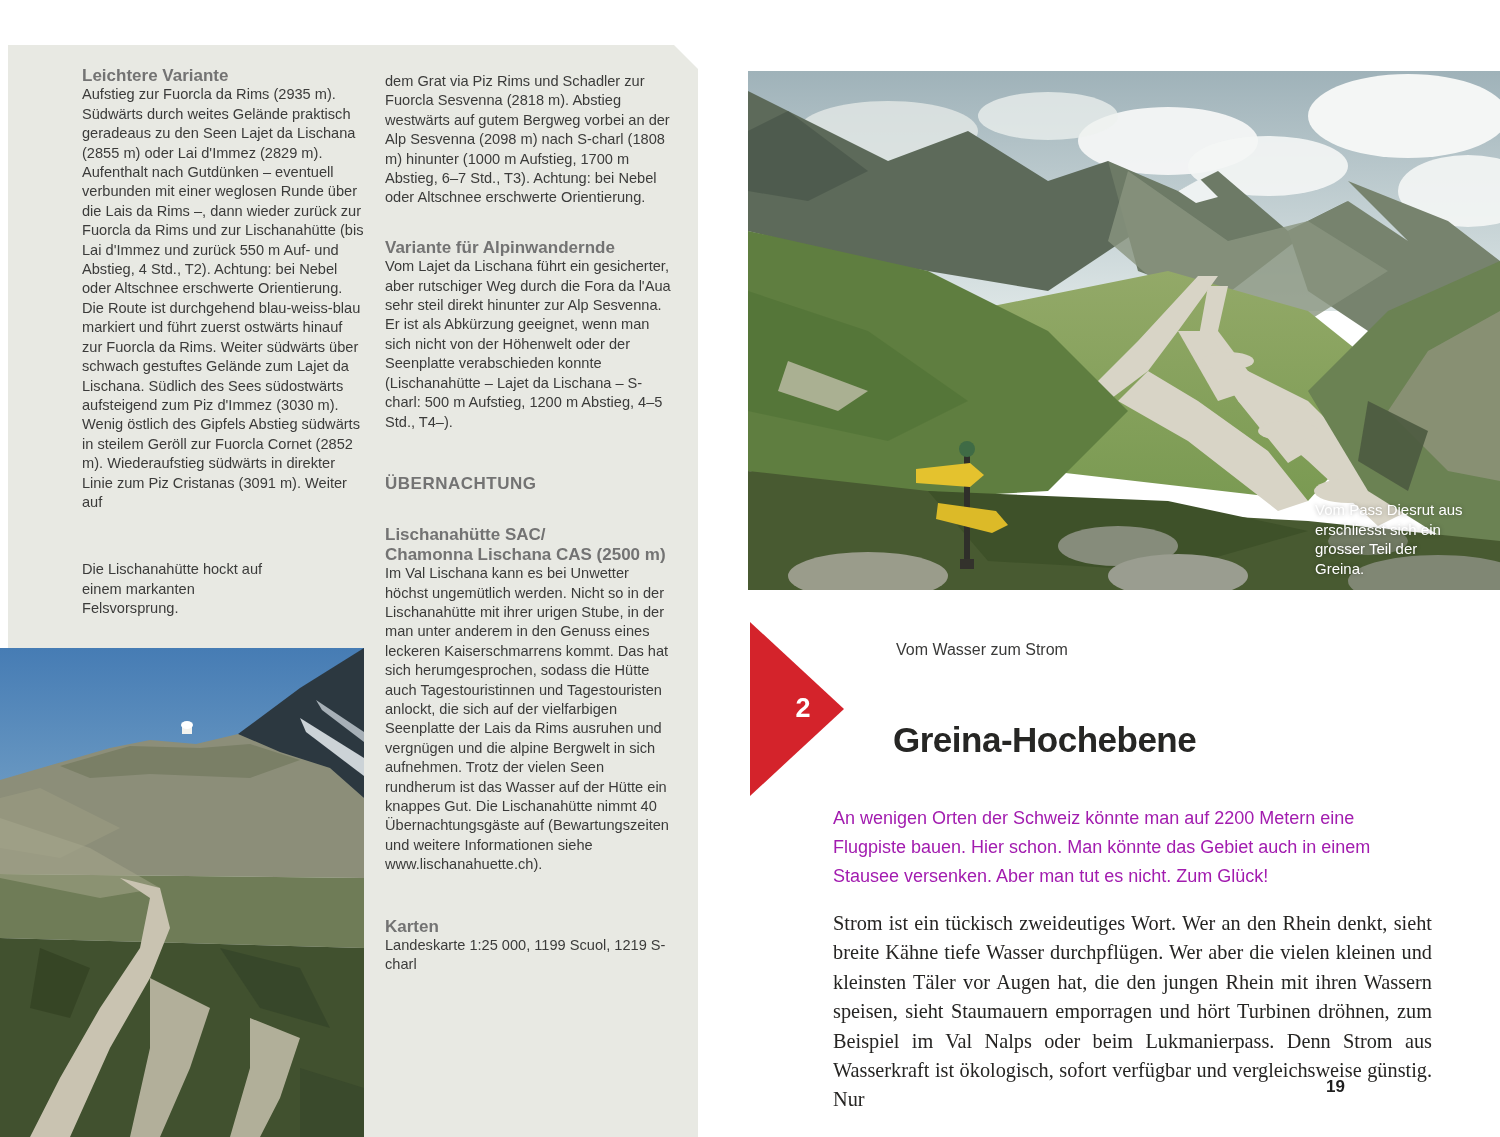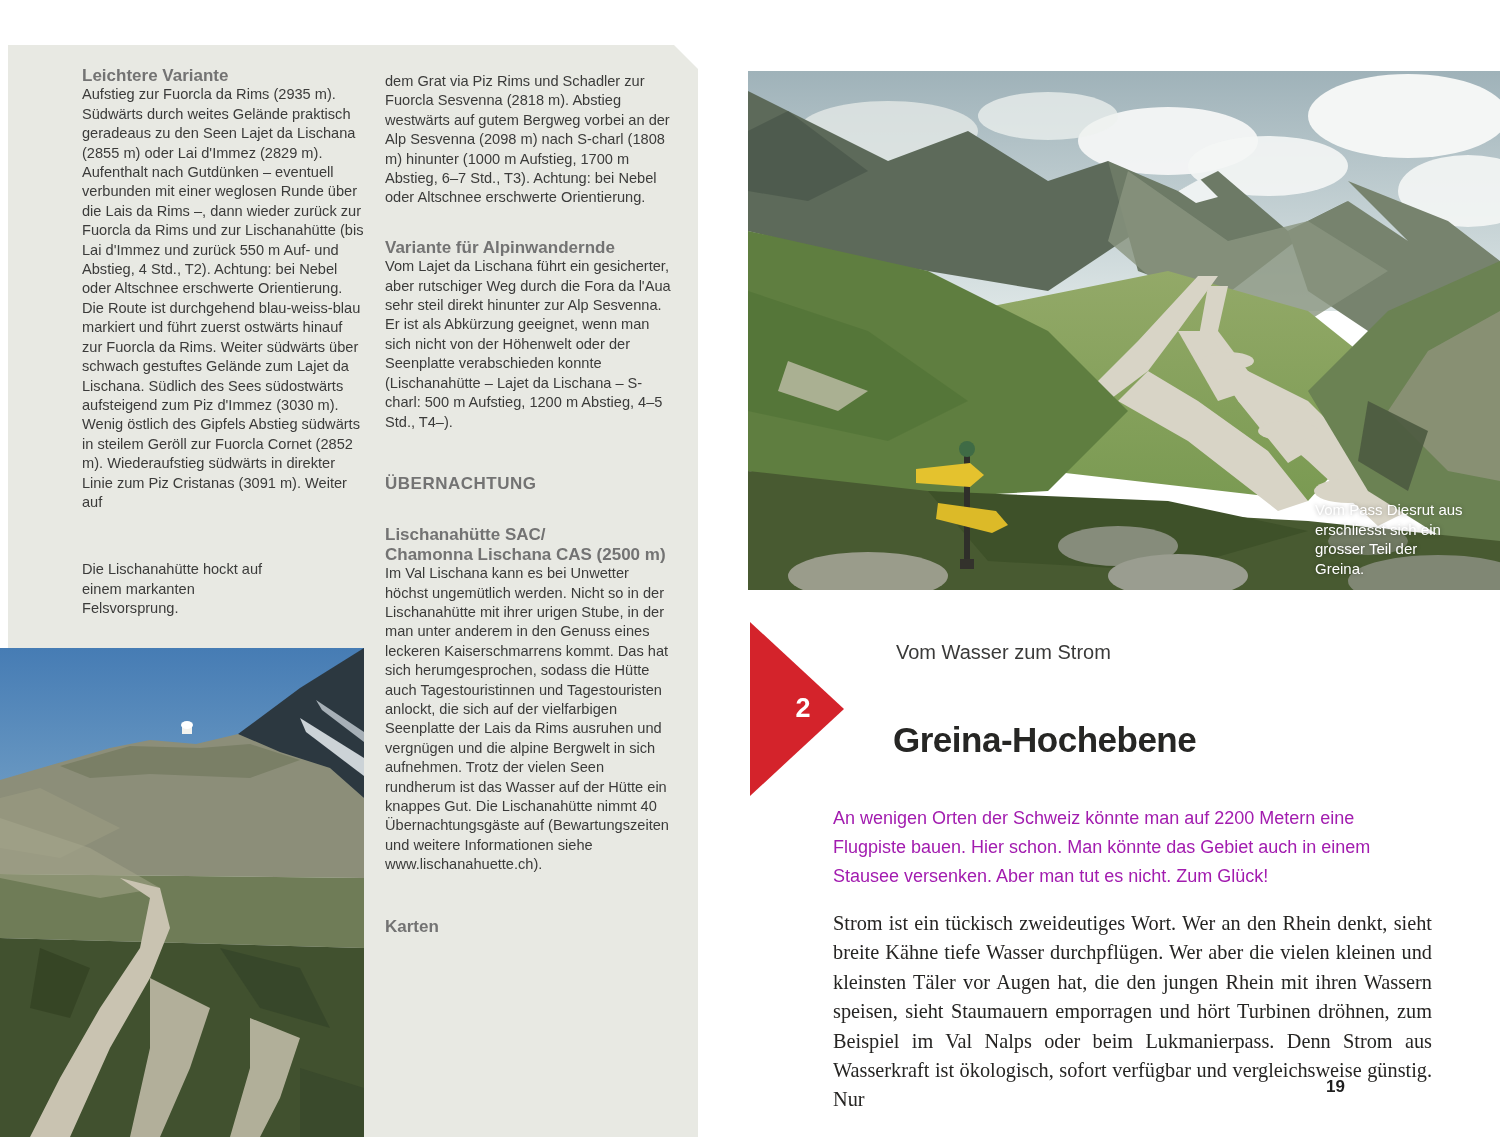--- a/index.html
+++ b/index.html
@@ -22,21 +22,21 @@
 
   
   .valley-photo { left:748px; top:71px; width:752px; height:519px; }
   .photo-caption-right { left:1286px; top:500px; width:150px; color:#ffffff;
       font-size:15px; line-height:19.5px; font-weight:normal; text-shadow:0 0 4px rgba(0,0,0,0.35);margin-left:29px; }
 
   .chapter-marker { left:748px; top:622px; width:96px; height:174px; }
   .chapter-number { left:786px; top:693px; width:34px; text-align:center; color:#ffffff;
       font-size:27px; font-weight:bold; }
 
-  .kicker { left:896px; top:641px; font-size:20px; color:#3a3a39; }
+  .kicker { left:896px; top:641px; font-size:16px; color:#3a3a39; }
   .chapter-title { left:893px; top:720px; font-size:35px; font-weight:bold;
       letter-spacing:-0.5px; color:#262624; }
 
   .lead { left:833px; top:804px; width:597px; font-size:18px; line-height:29px; color:#a21caf; }
   .serif-body { left:833px; top:909px; width:599px; font-family:"Liberation Serif","DejaVu Serif",serif;
       font-size:20.3px; line-height:29.4px; color:#262523; text-align:justify; }
   .page-number { left:1326px; top:1077px; font-size:17px; font-weight:bold; color:#1f1f1f; }
 </style>
 </head>
 <body>
@@ -52,20 +52,21 @@
 
 <div class="abs col col2">
   <p>dem Grat via Piz Rims und Schadler zur Fuorcla Sesvenna (2818 m). Abstieg westwärts auf gutem Bergweg vorbei an der Alp Sesvenna (2098 m) nach S-charl (1808 m) hinunter (1000 m Aufstieg, 1700 m Abstieg, 6–7 Std., T3). Achtung: bei Nebel oder Altschnee erschwerte Orientierung.</p>
   <h3 class="blockgap">Variante für Alpinwandernde</h3>
   <p>Vom Lajet da Lischana führt ein gesicherter, aber rutschiger Weg durch die Fora da l'Aua sehr steil direkt hinunter zur Alp Sesvenna. Er ist als Abkürzung geeignet, wenn man sich nicht von der Höhenwelt oder der Seenplatte verabschieden konnte (Lischanahütte – Lajet da Lischana – S-charl: 500 m Aufstieg, 1200 m Abstieg, 4–5 Std., T4–).</p>
   <h3 class="caps-head" style="margin-top:42px;">ÜBERNACHTUNG</h3>
   <h3 style="margin-top:32px;">Lischanahütte SAC/</h3>
   <h3>Chamonna Lischana CAS (2500 m)</h3>
   <p>Im Val Lischana kann es bei Unwetter höchst ungemütlich werden. Nicht so in der Lischanahütte mit ihrer urigen Stube, in der man unter anderem in den Genuss eines leckeren Kaiserschmarrens kommt. Das hat sich herumgesprochen, sodass die Hütte auch Tagestouristinnen und Tagestouristen anlockt, die sich auf der vielfarbigen Seenplatte der Lais da Rims ausruhen und vergnügen und die alpine Bergwelt in sich aufnehmen. Trotz der vielen Seen rundherum ist das Wasser auf der Hütte ein knappes Gut. Die Lischanahütte nimmt 40 Übernachtungsgäste auf (Bewartungszeiten und weitere Informationen siehe www.lischanahuette.ch).</p>
   <h3 style="margin-top:42px;">Karten</h3>
+  <p>Landeskarte 1:25 000, 1199 Scuol, 1219 S-charl</p>
 </div>
 
 <svg class="abs hut-photo" viewBox="0 0 364 489" preserveAspectRatio="none">
   <defs>
     <linearGradient id="sky1" x1="0" y1="0" x2="0" y2="1">
       <stop offset="0" stop-color="#467cb4"></stop>
         <stop offset="1" stop-color="#6e9cc4"></stop>
     </linearGradient>
   </defs>
   <rect x="0" y="0" width="364" height="160" fill="url(#sky1)"></rect>

